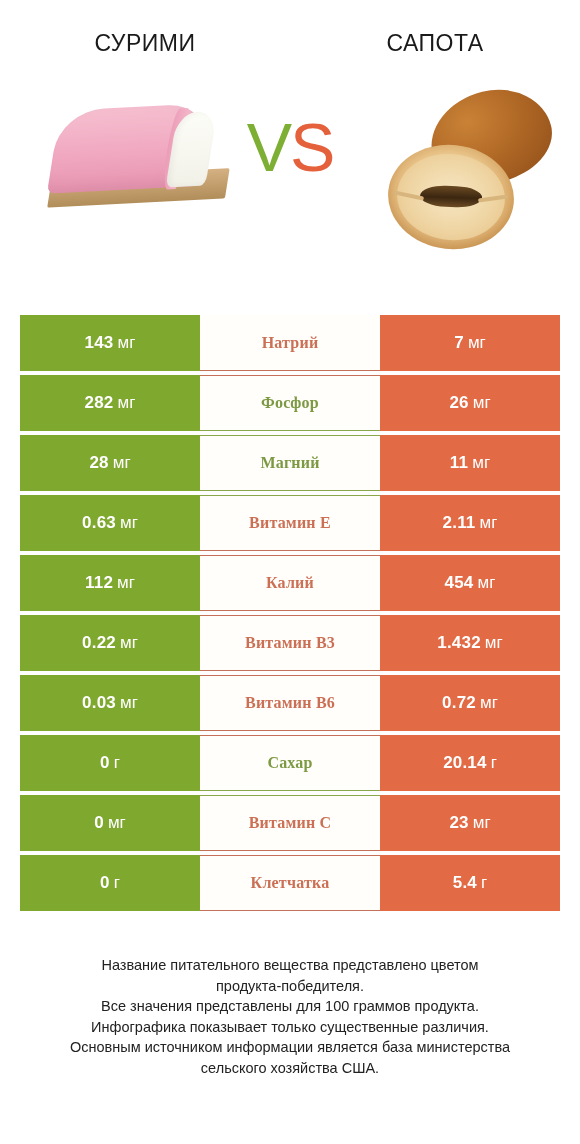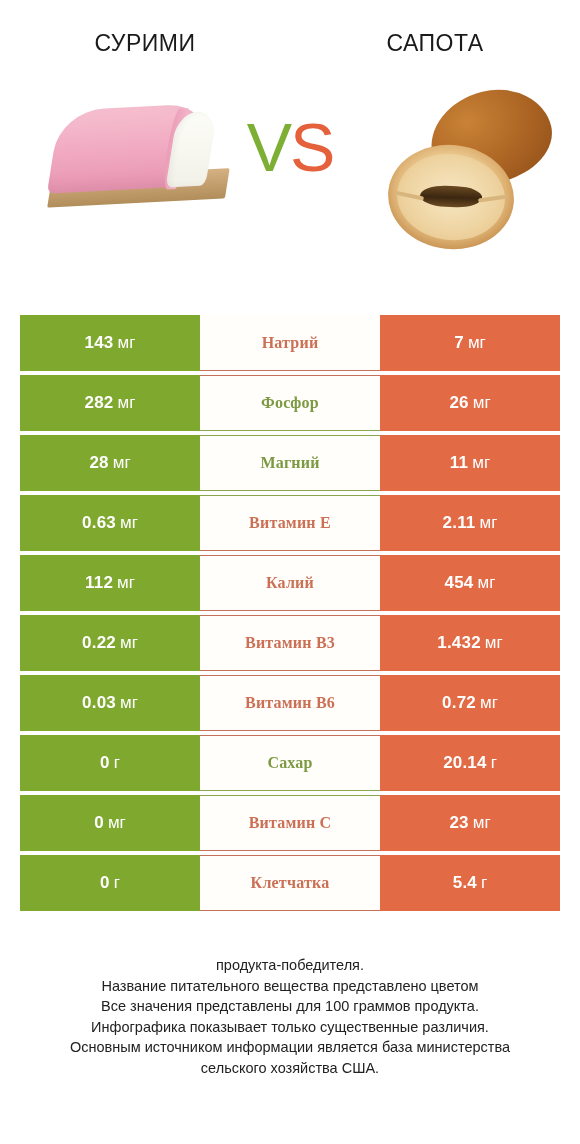--- a/index.html
+++ b/index.html
@@ -418,19 +418,19 @@
         <span class="label">Клетчатка</span>
       </div>
       <div class="cell-right">
         <span class="num">5.4</span>
         <span class="unit">г</span>
       </div>
     </div>
   </div>
 
 <div class="footnote">
+  <p>Название питательного вещества представлено цветом</p>
   <p>продукта-победителя.</p>
-  <p>Название питательного вещества представлено цветом</p>
   <p>Все значения представлены для 100 граммов продукта.</p>
   <p>Инфографика показывает только существенные различия.</p>
   <p>Основным источником информации является база министерства</p>
   <p>сельского хозяйства США.</p>
 </div>
 
 </body></html>

